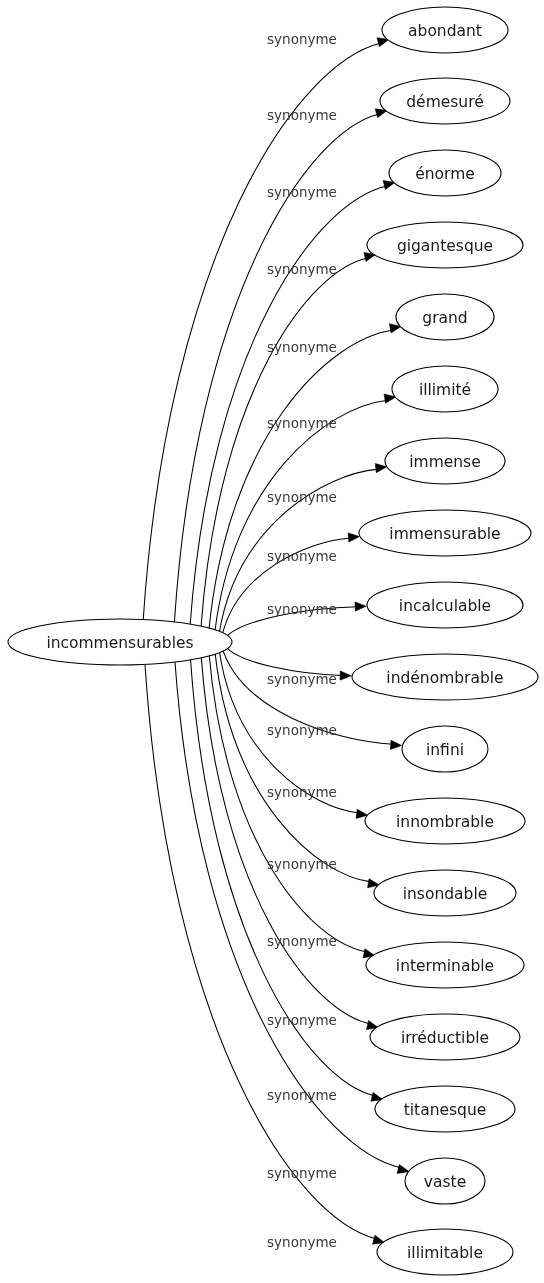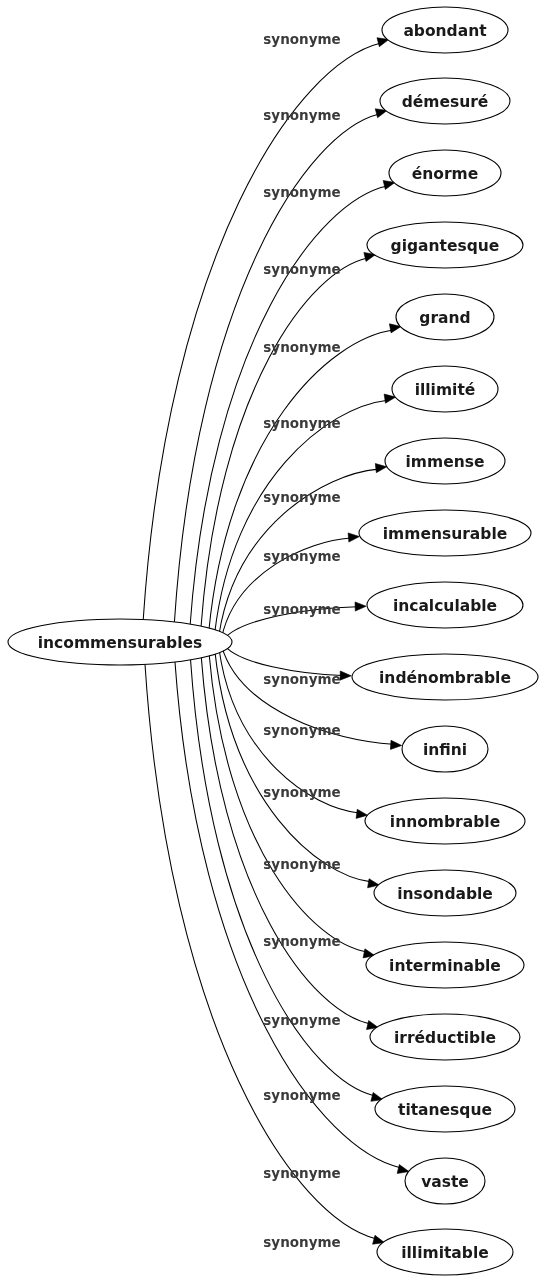--- a/index.html
+++ b/index.html
@@ -10,21 +10,20 @@
   body {
     width: 544px;
     height: 1283px;
     font-family: "DejaVu Sans", sans-serif;
     overflow: hidden;
   }
   #graph-root {
     position: relative;
     width: 544px;
     height: 1283px;
-    font-weight: bold;
   }
   #graph-svg {
     position: absolute;
     top: 0;
     left: 0;
     width: 544px;
     height: 1283px;
     display: block;
   }
   .node-ellipse {

